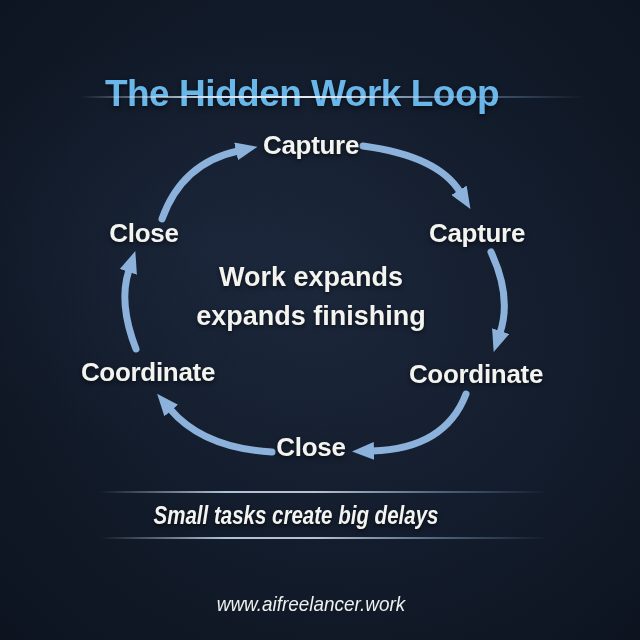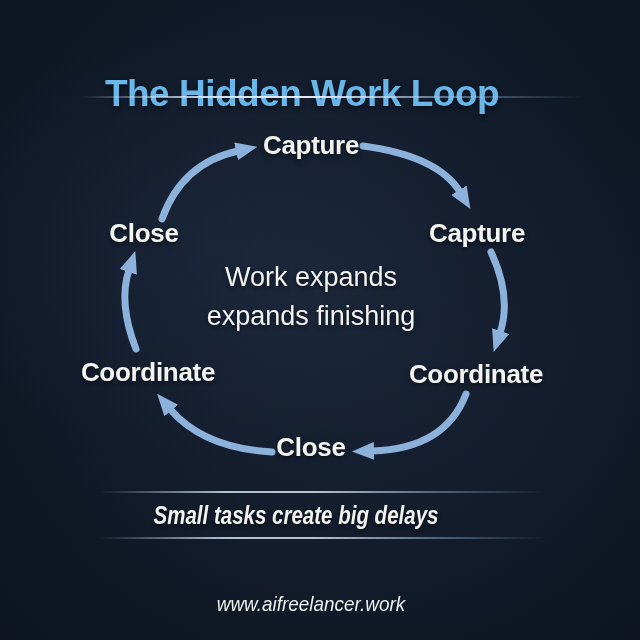--- a/index.html
+++ b/index.html
@@ -40,21 +40,21 @@
     text-shadow:0 2px 4px rgba(0,0,0,.55);
   }
   .n-capture{left:311px;top:145px;}
   .n-clarify{left:477px;top:233px;}
   .n-coordinate-right{left:476px;top:374px;}
   .n-close-bottom{left:311px;top:447px;}
   .n-coordinate-left{left:148px;top:372px;}
   .n-close-top-left{left:144px;top:233px;}
   .center-text{
     position:absolute;left:311px;top:297px;transform:translate(-50%,-50%);
-    text-align:center;font-size:27px;font-weight:normal;line-height:39px;
+    text-align:center;font-size:27px;font-weight:bold;line-height:39px;
     color:var(--text-white,#f3f3ef);white-space:nowrap;
     text-shadow:0 2px 4px rgba(0,0,0,.55);
   }
   .divider{position:absolute;left:100px;width:448px;height:2px;
     background:linear-gradient(90deg,
       rgba(120,160,210,0) 0%,
       rgba(205,222,242,.85) 28%,
       rgba(225,235,248,.8) 48%,
       rgba(150,190,230,.45) 75%,
       rgba(120,160,210,0) 100%);

